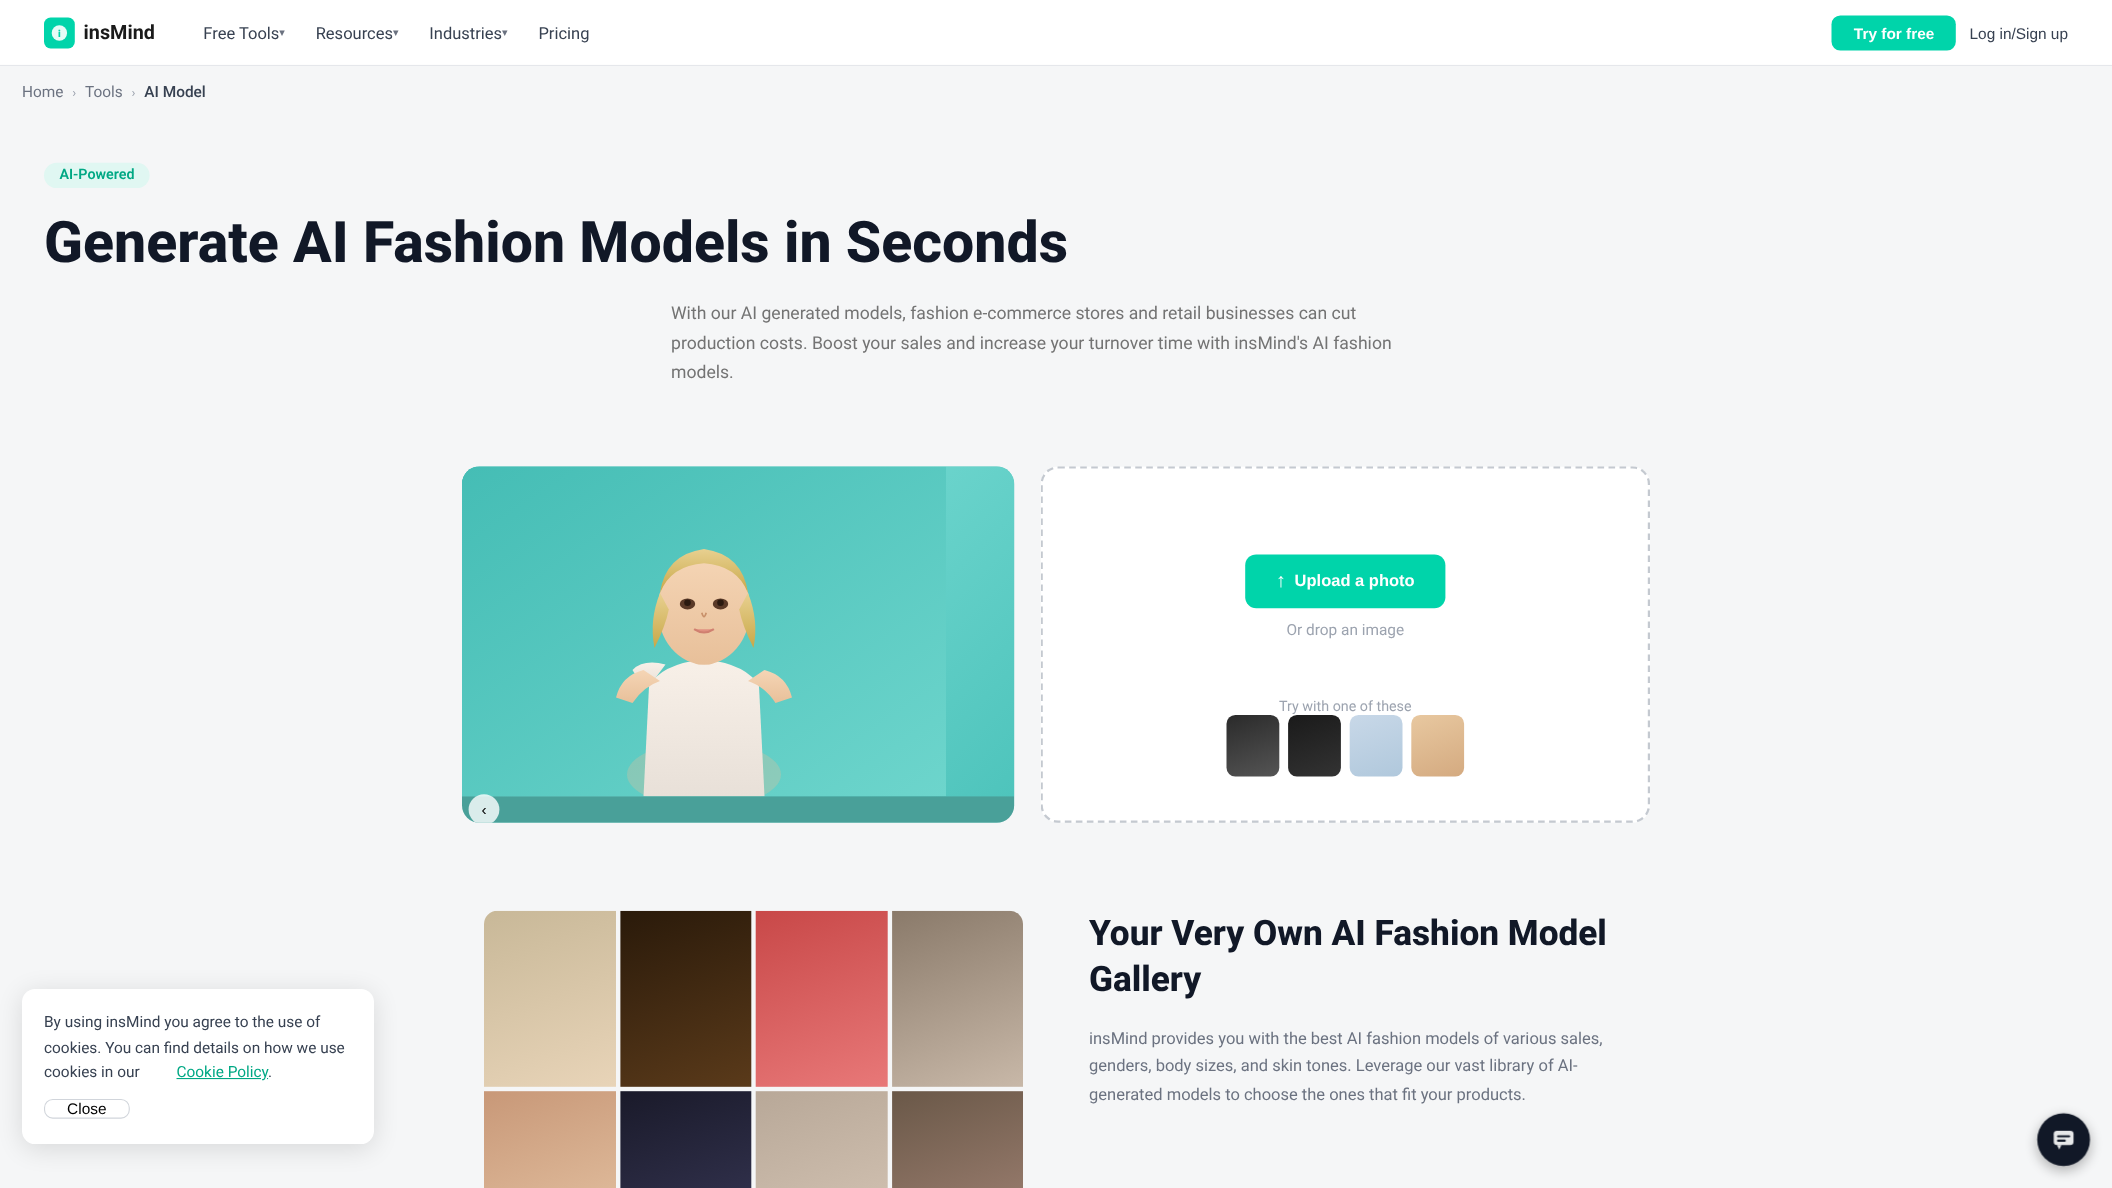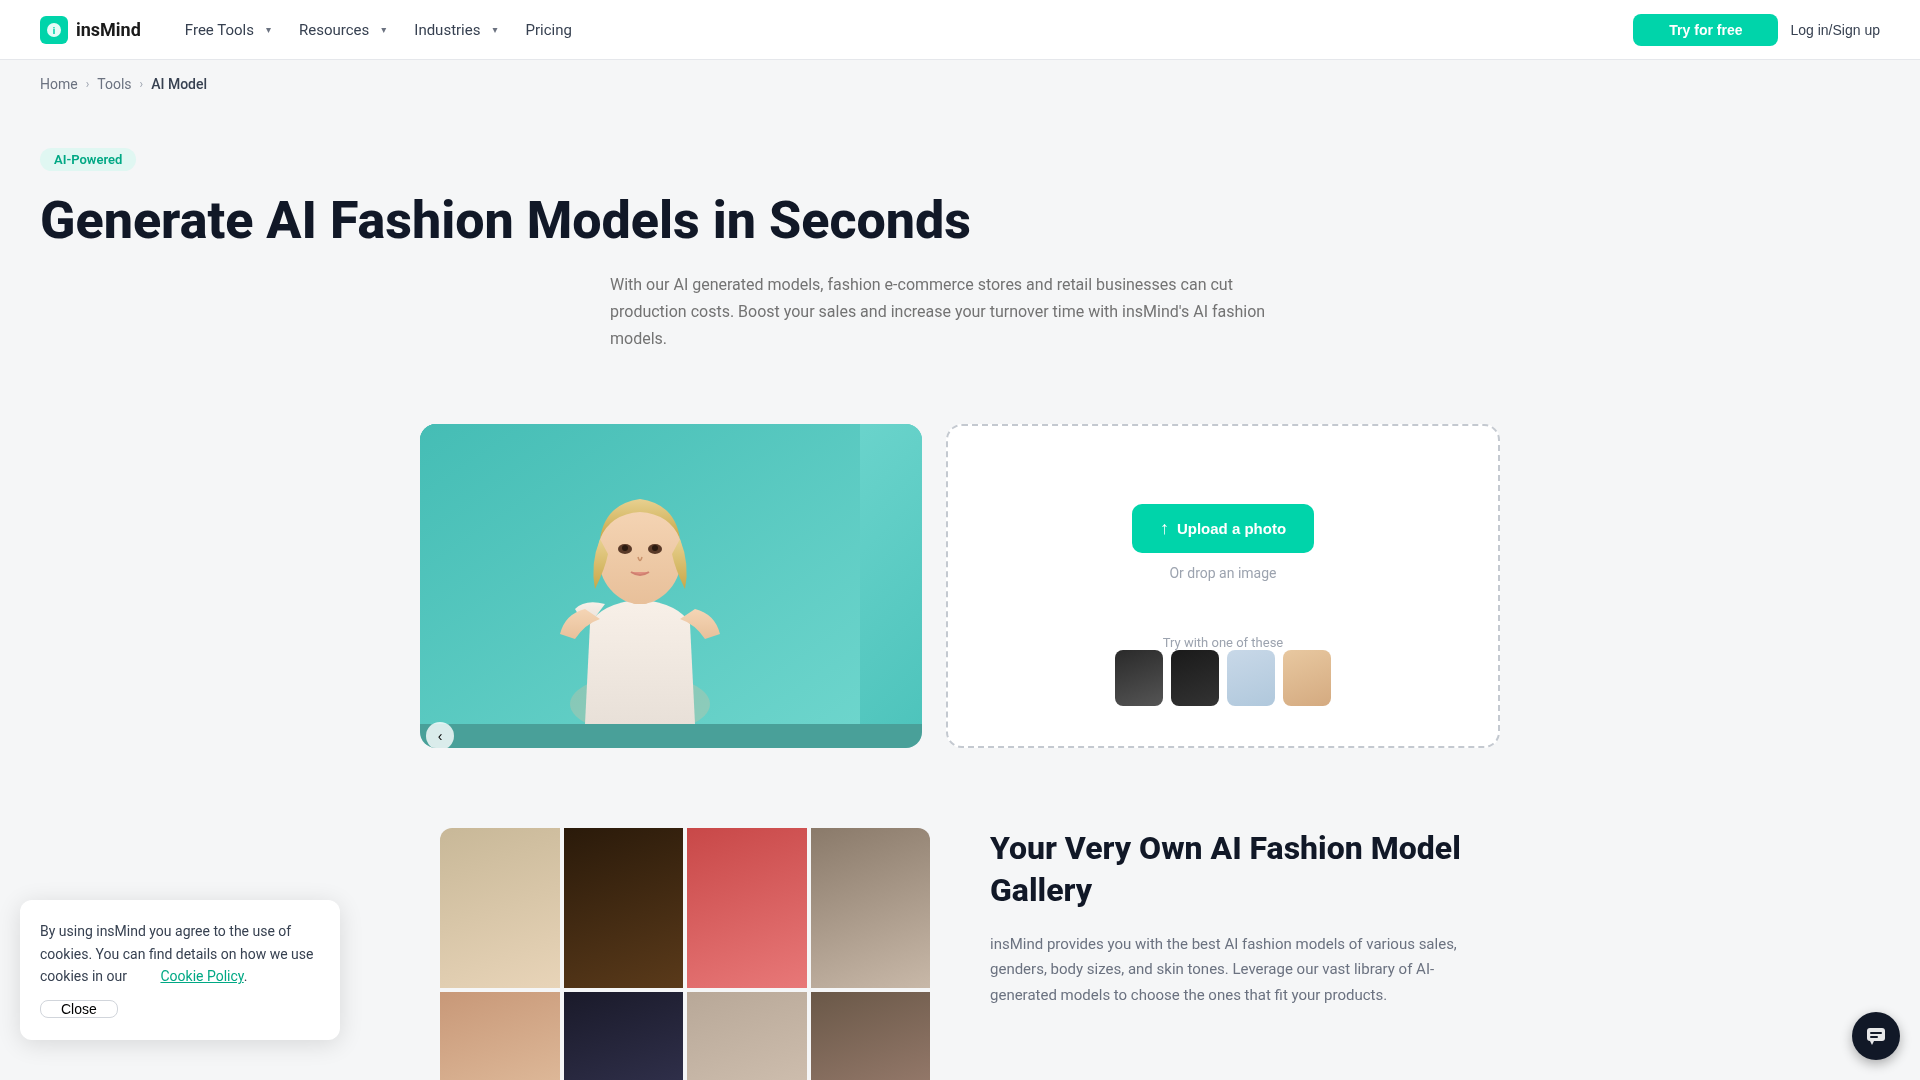--- a/index.html
+++ b/index.html
@@ -11,28 +11,28 @@
       display: flex;
       align-items: center;
       padding: 0 40px;
       height: 60px;
       border-bottom: 1px solid #e5e7eb;
       position: sticky; top: 0; z-index: 100;
     }
     .nav-logo { display: flex; align-items: center; gap: 8px; font-weight: 700; font-size: 18px; color: #1a1a1a; text-decoration: none; margin-right: 32px; }
     .nav-logo-icon { width: 28px; height: 28px; background: #00d4aa; border-radius: 6px; display: flex; align-items: center; justify-content: center; color: #fff; font-size: 14px; font-weight: 900; }
     .nav-links { display: flex; align-items: center; gap: 4px; flex: 1; }
-    .nav-item { display: flex; align-items: center; gap: 12px; padding: 8px 12px; border-radius: 6px; cursor: pointer; font-size: 15px; color: #374151; text-decoration: none; }
+    .nav-item { display: flex; align-items: center; gap: 0; padding: 8px 12px; border-radius: 6px; cursor: pointer; font-size: 15px; color: #374151; text-decoration: none; }
     .nav-chevron { font-size: 10px; color: #6b7280; }
     .nav-actions { display: flex; align-items: center; gap: 12px; }
-    .btn-try { background: #00d4aa; color: #fff; border: none; padding: 8px 36px; border-radius: 8px; font-size: 14px; font-weight: 600; cursor: pointer; }
+    .btn-try { background: #00d4aa; color: #fff; border: none; padding: 8px 20px; border-radius: 8px; font-size: 14px; font-weight: 600; cursor: pointer; }
     .btn-login { background: transparent; border: none; font-size: 14px; color: #374151; cursor: pointer; }
 
     
-    .breadcrumb { display: flex; align-items: center; gap: 8px; padding: 16px 40px; font-size: 14px; color: #6b7280; }
+    .breadcrumb { display: flex; align-items: center; gap: 8px; padding: 16px 20px; font-size: 14px; color: #6b7280; }
     .breadcrumb a { color: #6b7280; text-decoration: none; }
     .breadcrumb-sep { color: #9ca3af; font-size: 12px; }
     .breadcrumb-current { color: #374151; font-weight: 500; }
 
     
     .hero { text-align: left; padding: 40px 40px 20px; }
     .badge { display: inline-block; background: #e0f7f2; color: #00a884; font-size: 13px; font-weight: 600; padding: 4px 14px; border-radius: 20px; margin-bottom: 20px; }
     .hero h1 { font-size: 52px; font-weight: 800; color: #111827; margin-bottom: 20px; line-height: 1.15; }
     .hero p { font-size: 16px; color: #737373; max-width: 700px; margin: 12px auto; line-height: 1.7; }
 

